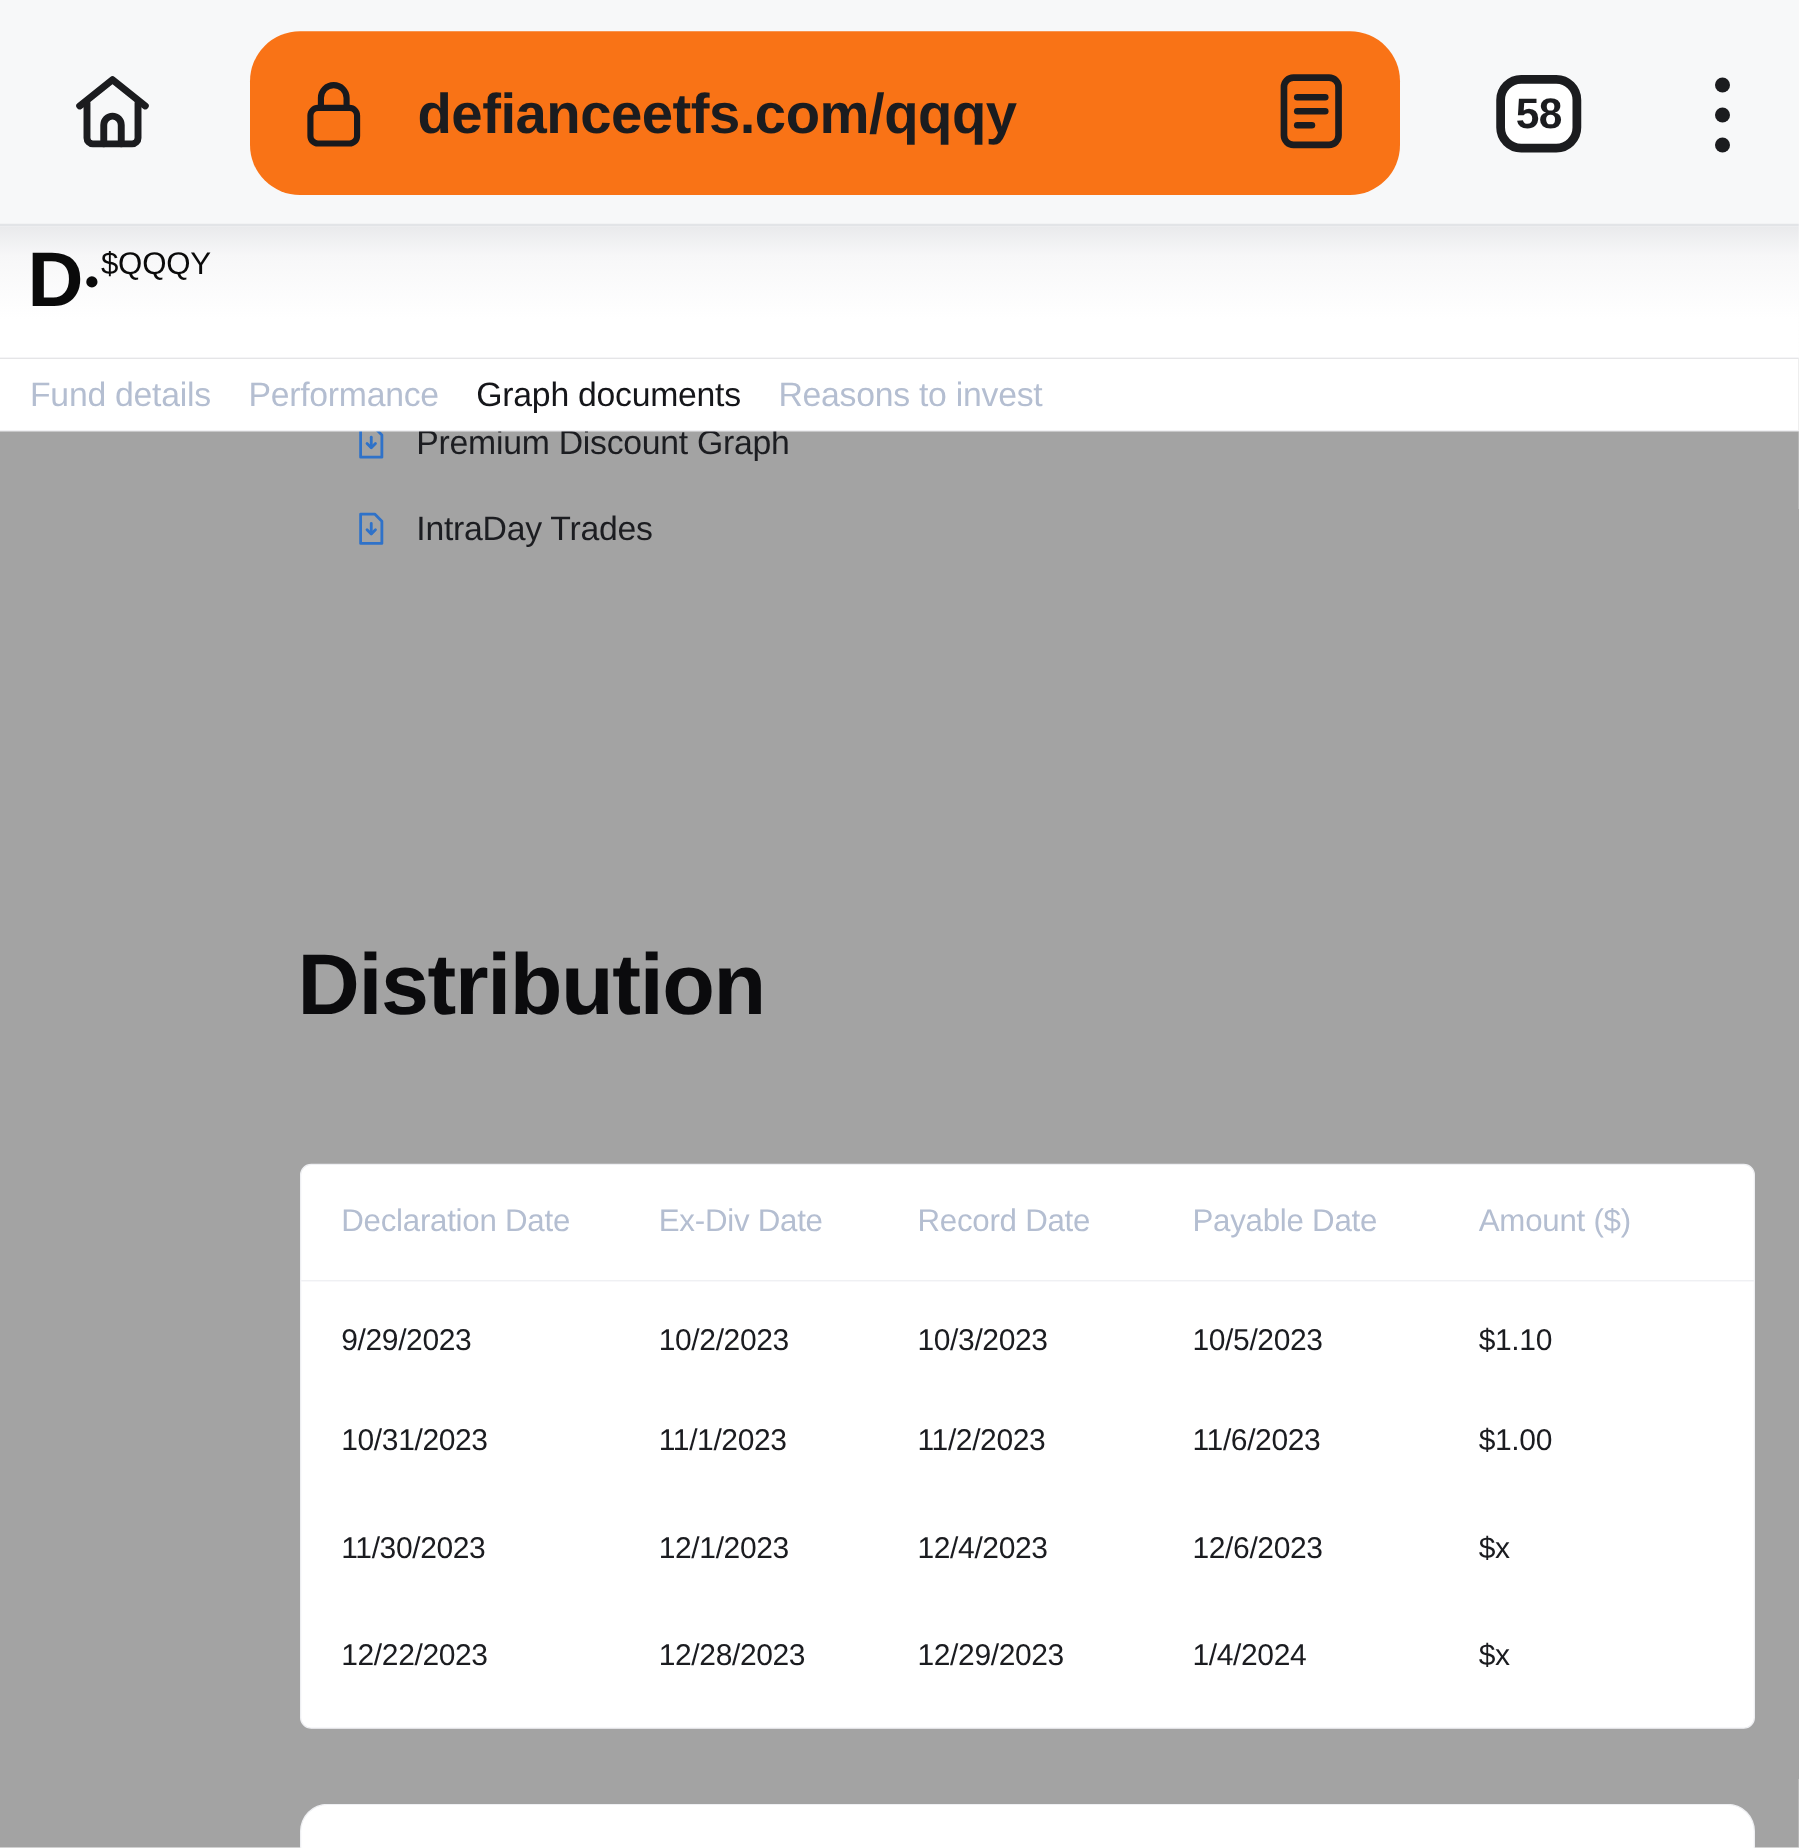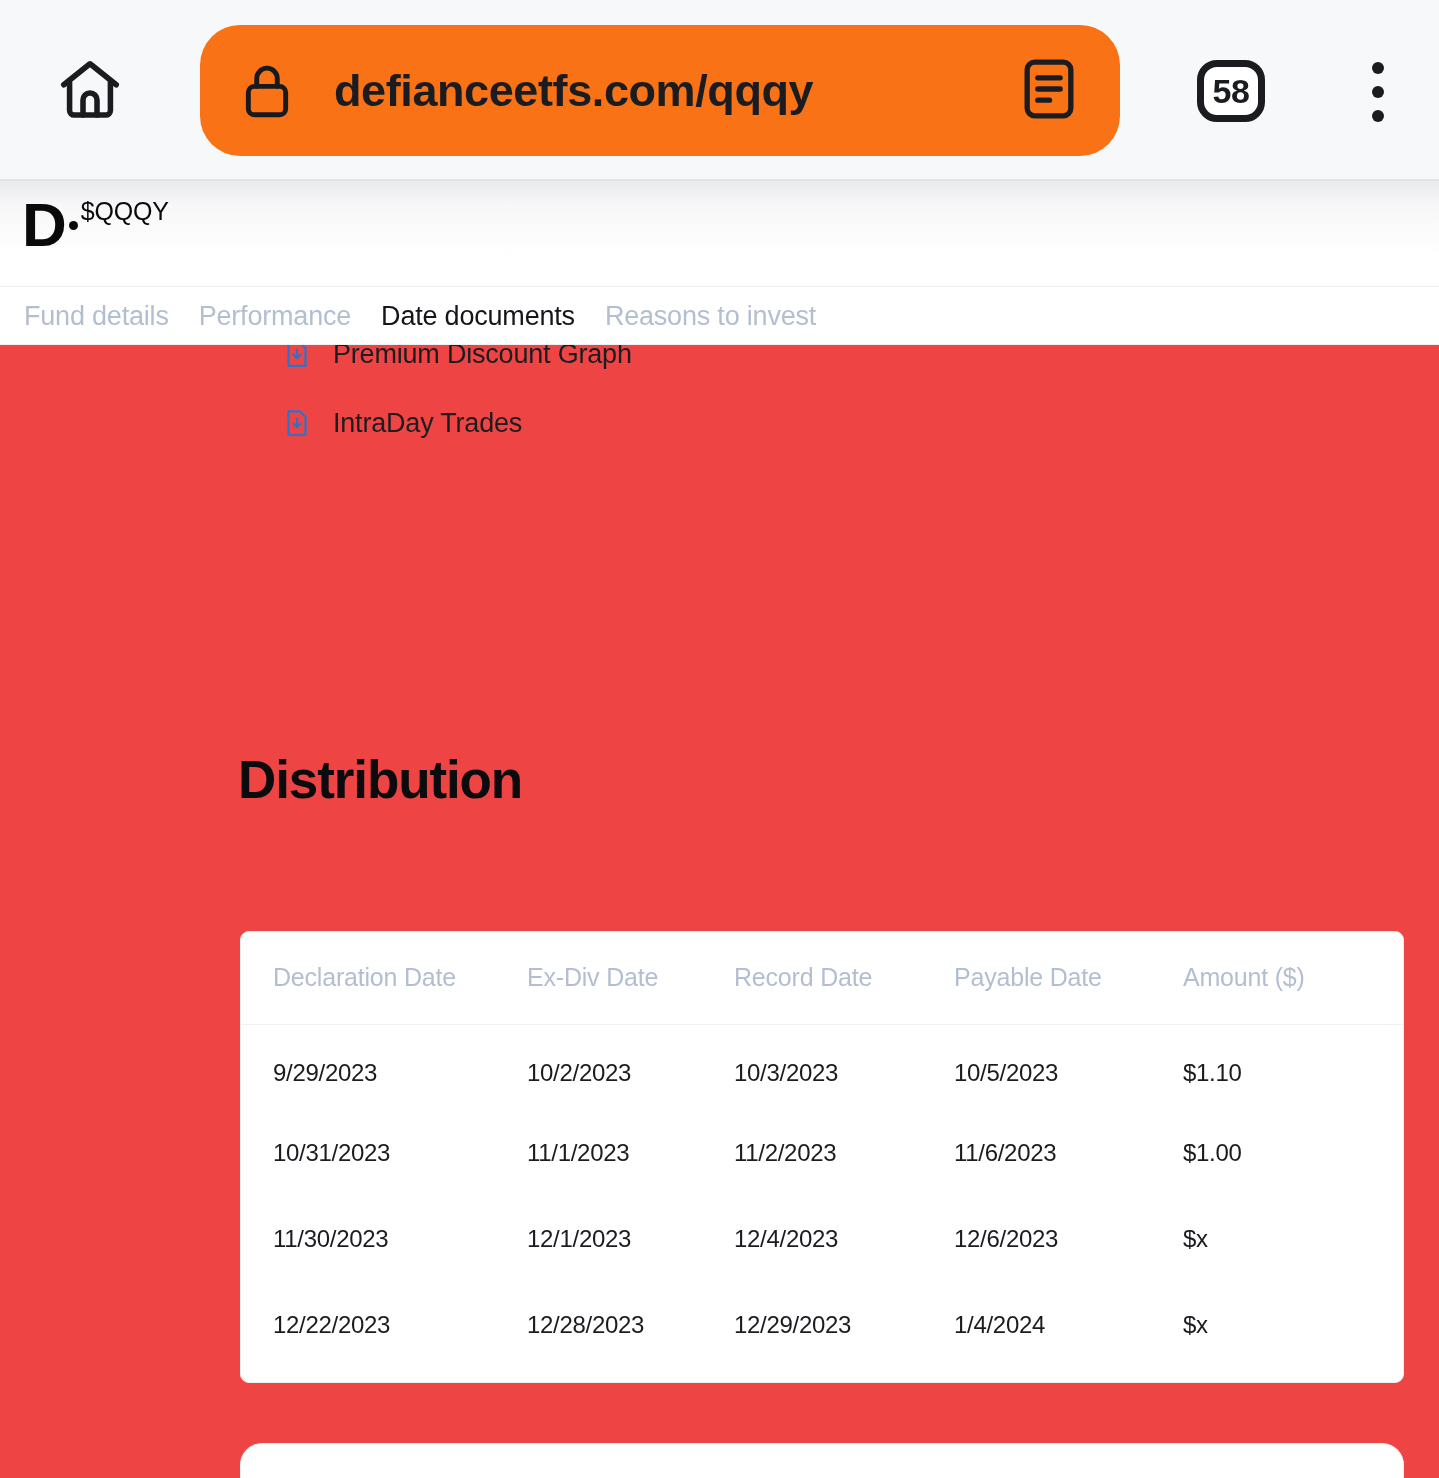--- a/index.html
+++ b/index.html
@@ -173,21 +173,21 @@
     background: #f0f0f3;
     z-index: 5;
   }
 
   
   #page-content {
     position: absolute;
     top: 287px; left: 0;
     width: 1439px;
     height: 1191px;
-    background: #ef4444;
+    background: #a3a3a3;
   }
 
   #doc-links {
     position: absolute;
     top: 47px; left: 282px;
   }
   .doc-link-row {
     display: flex;
     align-items: center;
     height: 40px;
@@ -203,21 +203,21 @@
     margin-left: 21px;
     font-size: 27px;
     color: #1c1d21;
     letter-spacing: -0.2px;
     white-space: nowrap;
   }
 
   #distribution-title {
     position: absolute;
     top: 466px; left: 238px;
-    font-size: 53px;
+    font-size: 69px;
     color: #0b0b0d;
     letter-spacing: -1.1px;
     line-height: 1;
   }
 
   
   #distribution-card {
     position: absolute;
     top: 644px; left: 240px;
     width: 1164px;
@@ -330,21 +330,21 @@
     <span id="brand-d">D</span>
     <span id="brand-dot"></span>
     <span id="brand-ticker">$QQQY</span>
   </div>
 </div>
 <div id="site-header-rule"></div>
 
 <nav id="section-nav">
   <span class="nav-tab">Fund details</span>
   <span class="nav-tab">Performance</span>
-  <span class="nav-tab active">Date documents</span>
+  <span class="nav-tab active">Graph documents</span>
   <span class="nav-tab">Reasons to invest</span>
 </nav>
 <div id="section-nav-rule"></div>
 
 <main id="page-content">
 
   <div id="doc-links">
 
     <div class="doc-link-row">
       <span class="doc-icon">

